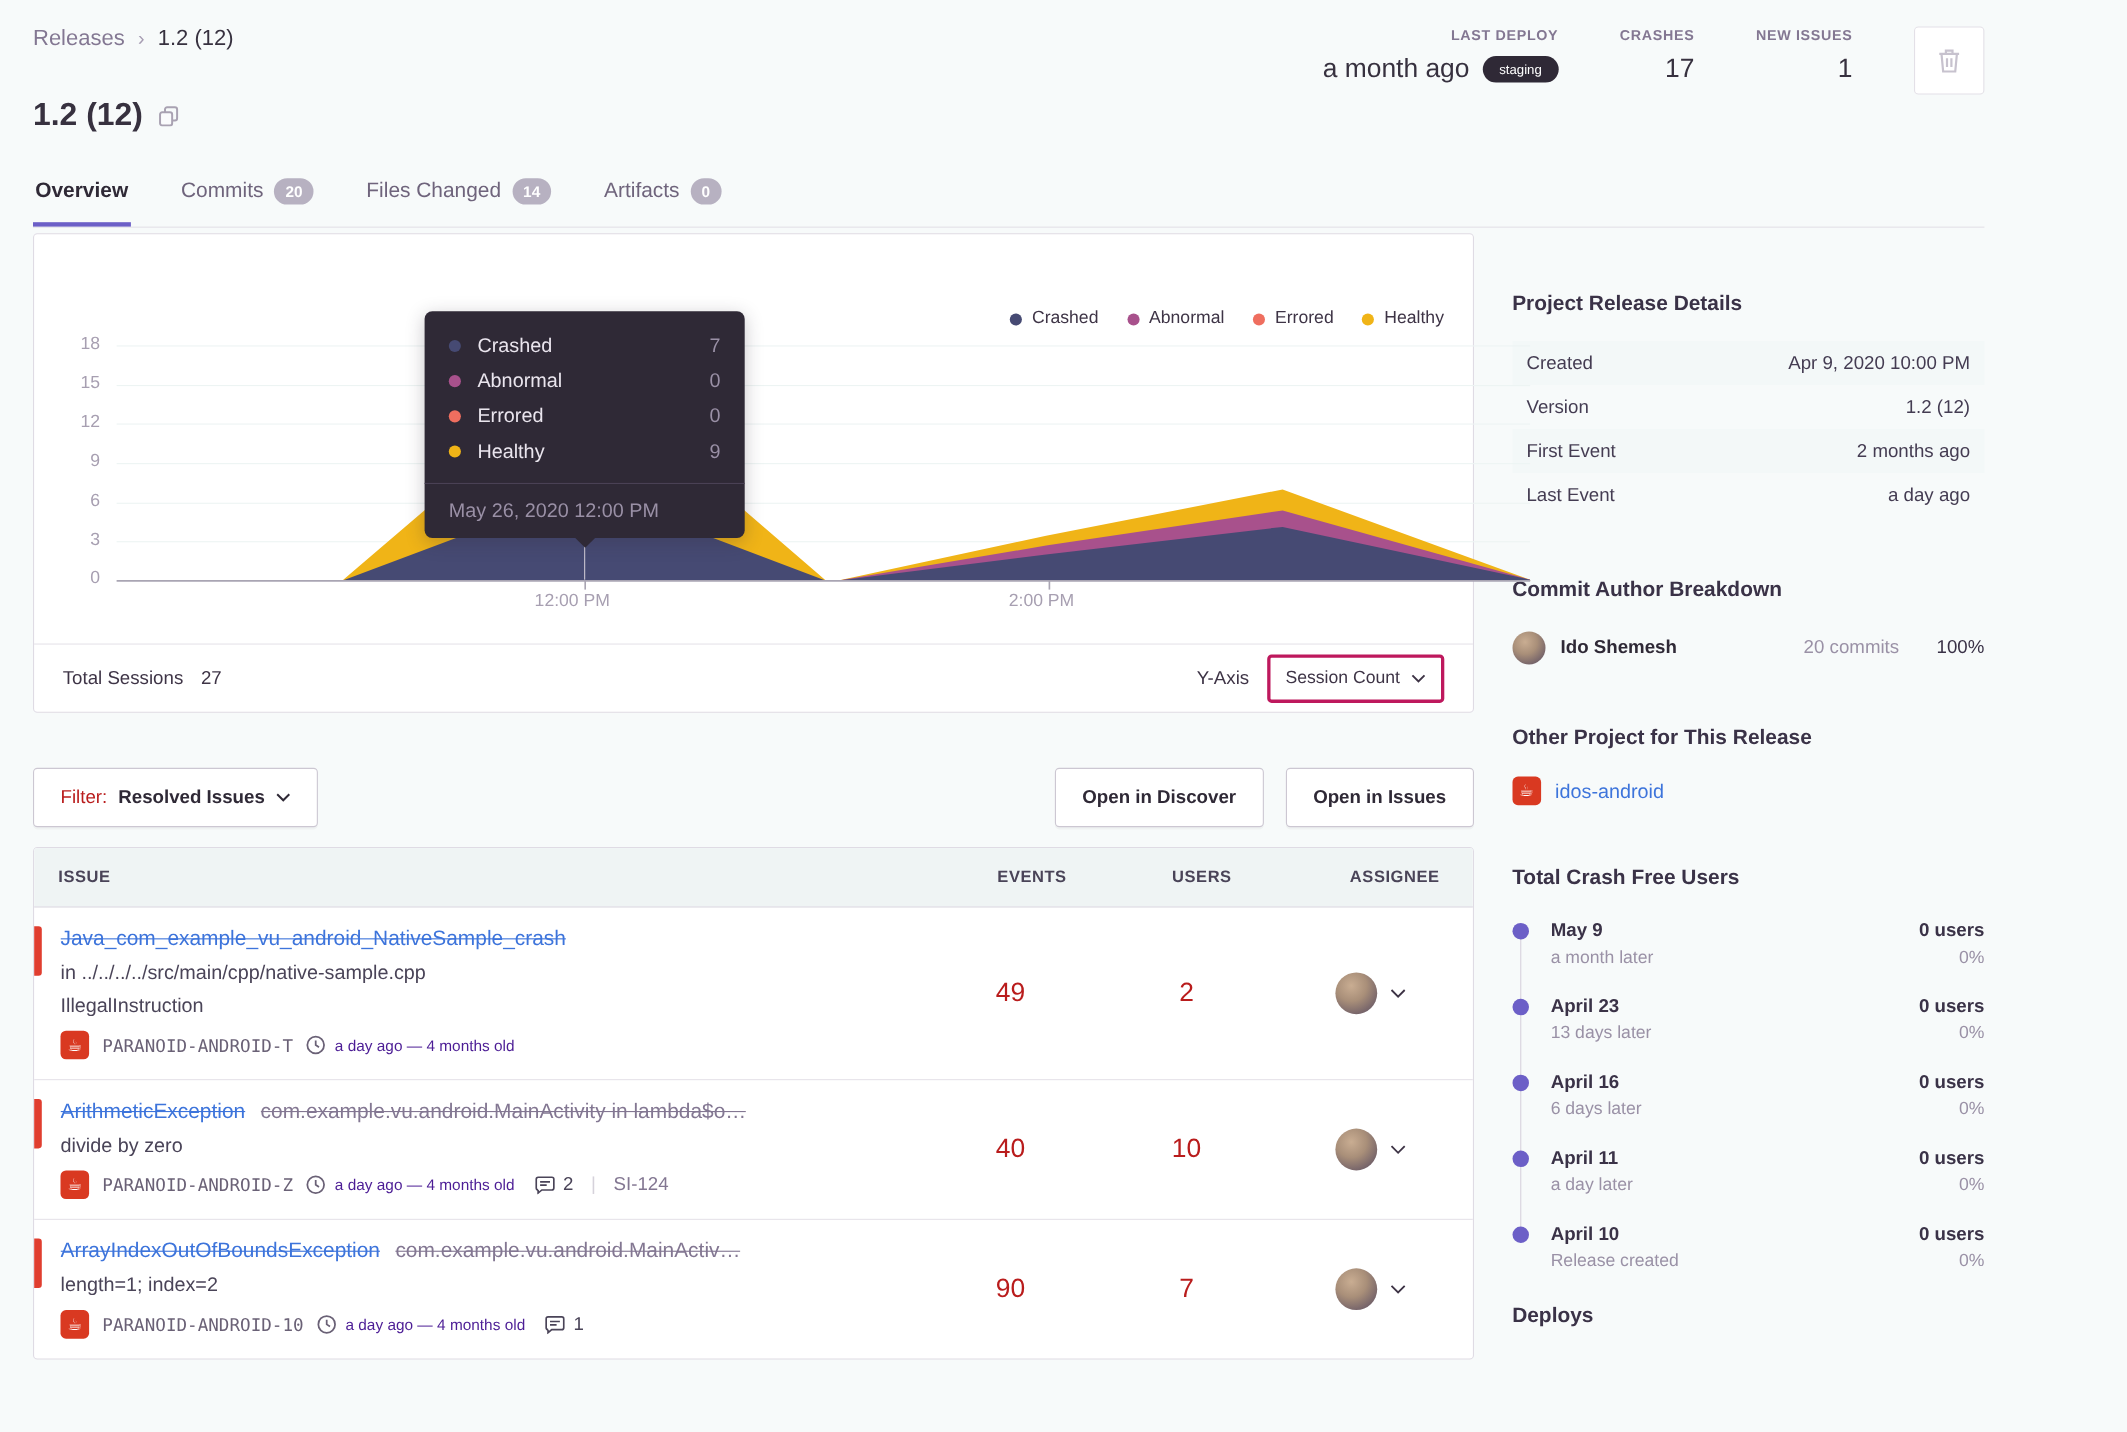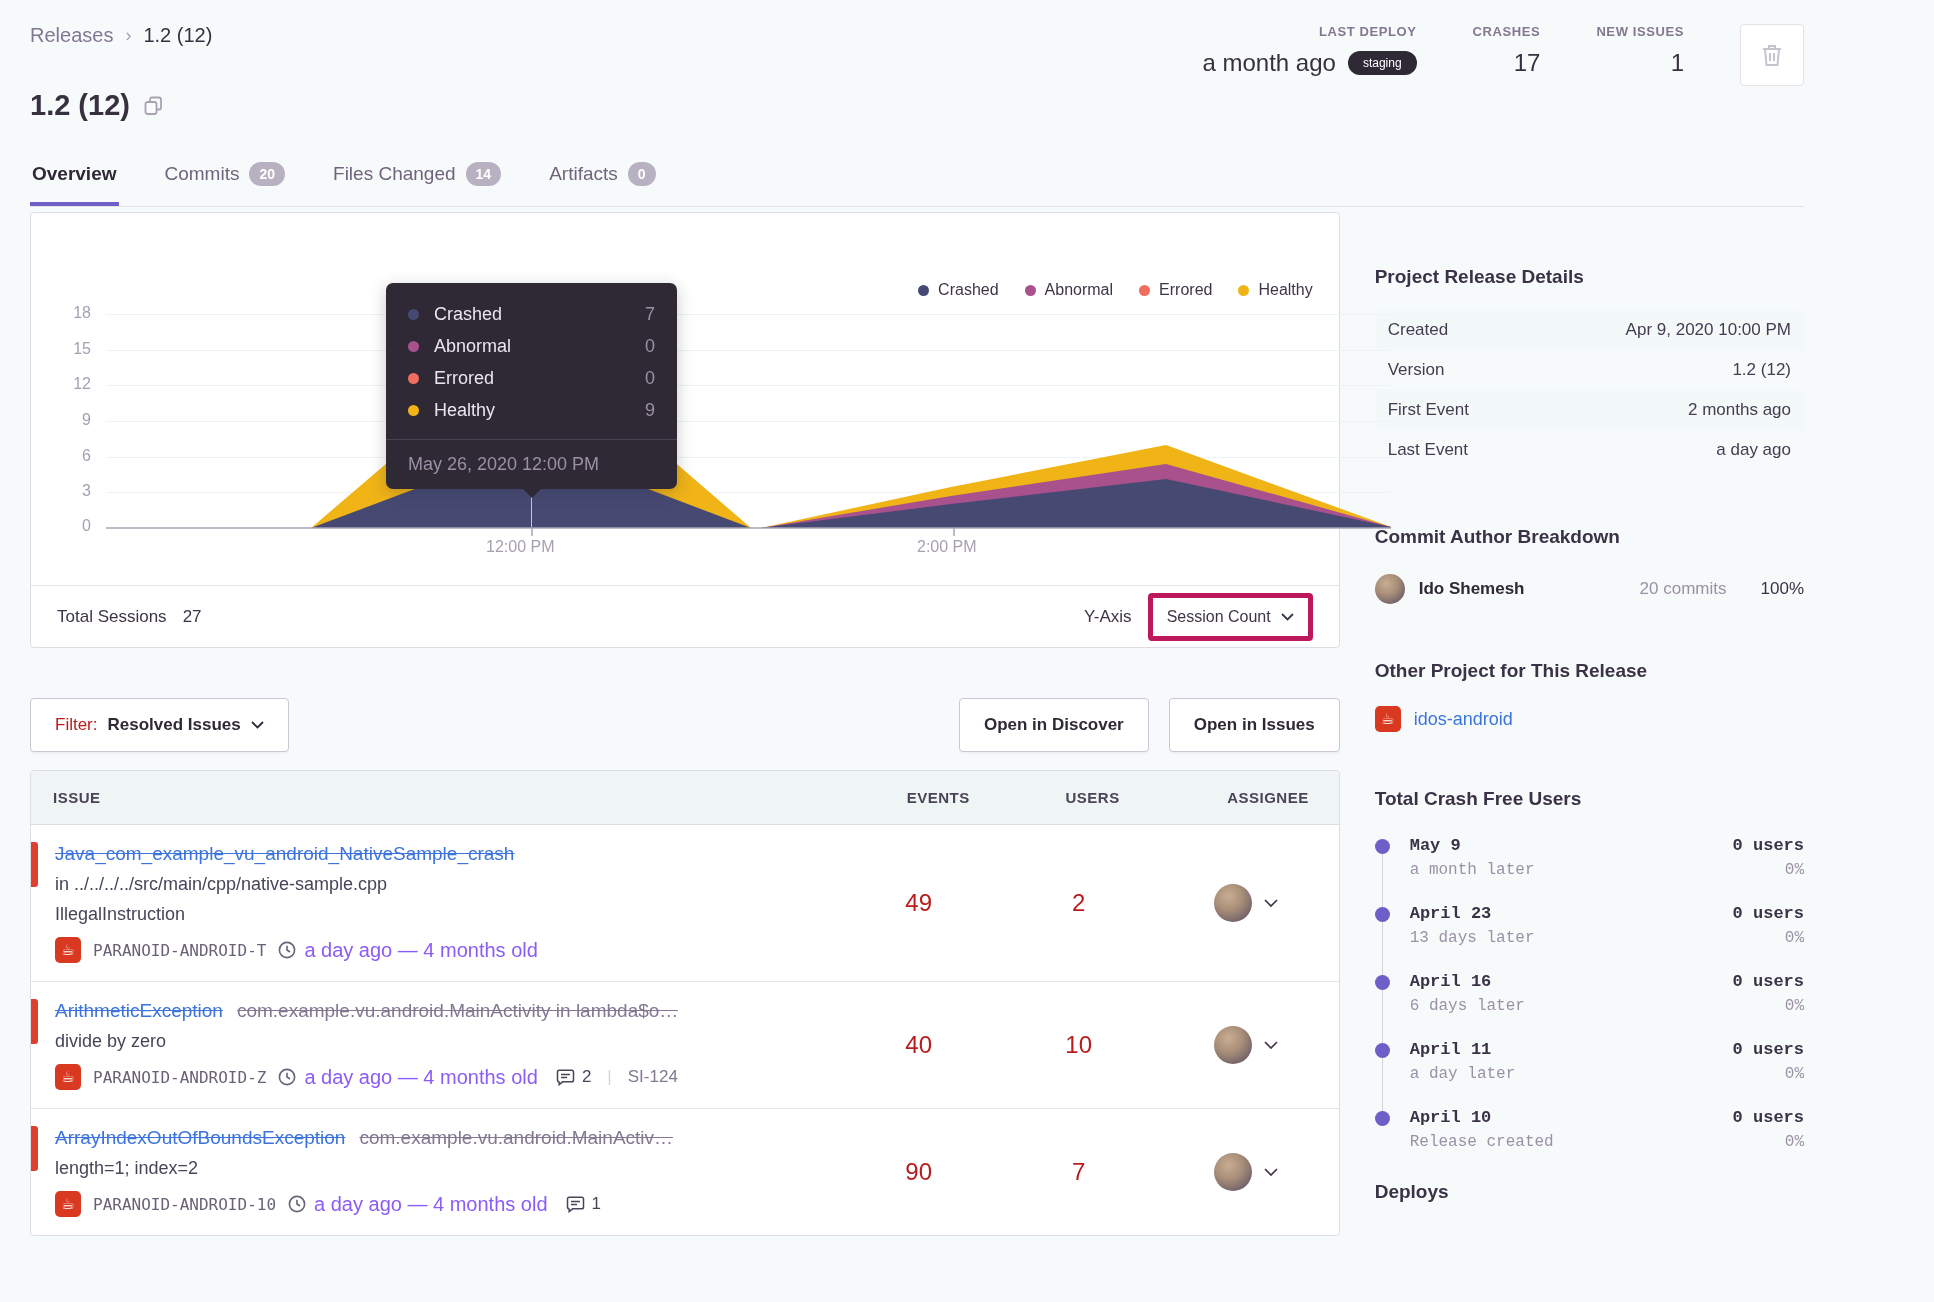--- a/index.html
+++ b/index.html
@@ -65,21 +65,21 @@
   .tt-value { color:#9A90A6; font-size:18px; }
   .tt-date { border-top:1px solid #4A4155; padding:14px 22px; color:#9A90A6; font-size:18px; }
   .tooltip::after { content:""; position:absolute; left:50%; bottom:-9px; margin-left:-9px;
     border-left:9px solid transparent; border-right:9px solid transparent; border-top:9px solid #2F2936; }
   .tt-connector { position:absolute; left:500px; top:283px; width:1px; height:31px; background:#C9C5D1; z-index:2; }
 
   .chart-footer { display:flex; align-items:center; justify-content:space-between; height:62px; padding:0 26px; }
   .cf-left { display:flex; align-items:center; gap:16px; font-size:17px; color:#3E3446; }
   .cf-left .bold, .cf-right .bold { font-weight:400; }
   .cf-right { display:flex; align-items:center; gap:16px; font-size:17px; color:#3E3446; }
-  .select-btn { display:flex; align-items:center; gap:10px; background:#fff; border:5px solid #be185d;
+  .select-btn { display:flex; align-items:center; gap:10px; background:#fff; border:3px solid #be185d;
     border-radius:4px; padding:10px 14px; font-size:16px; color:#3E3446; cursor:pointer; }
 
   
   .filter-row { display:flex; justify-content:space-between; margin-top:50px; }
   .btn { background:#fff; border:1px solid #CCC7D2; border-radius:4px; height:54px; padding:0 24px;
     display:flex; align-items:center; gap:10px; font-size:17px; cursor:pointer;
     box-shadow:0 2px 0 rgba(47,41,54,.04); }
   .btn .muted { color:#b91c1c; }
   .btn .strong { font-weight:700; color:#2F2936; }
   .btn-group { display:flex; gap:20px; }
@@ -100,21 +100,21 @@
   .row-accent { position:absolute; left:0; top:17px; width:7px; height:45px; background:#E03E2F; border-radius:0 3px 3px 0; }
   .issue-main { flex:1; padding:18px 10px 18px 24px; min-width:0; }
   .issue-title-line { display:flex; align-items:baseline; gap:14px; font-size:19px; white-space:nowrap; overflow:hidden; }
   .issue-link { color:#3D74DB; text-decoration:line-through; cursor:pointer; flex:none; }
   .issue-culprit { color:#837792; text-decoration:line-through; overflow:hidden; text-overflow:ellipsis; cursor:pointer; }
   .issue-sub { font-size:18px; color:#4A4458; margin-top:9px; }
   .issue-meta { display:flex; align-items:center; gap:12px; margin-top:12px; }
   .proj-badge { width:26px; height:26px; background:#D93921; border-radius:5px; color:#fff;
     display:flex; align-items:center; justify-content:center; font-size:15px; flex:none; }
   .proj-slug { font-family:"DejaVu Sans Mono","Liberation Mono",monospace; font-size:16px; color:#6A6176; }
-  .meta-time { font-size:20px; color:#8b5cf6; display:flex; align-items:center; gap:8px; }
+  .meta-time { font-size:14px; color:#4c1d95; display:flex; align-items:center; gap:8px; }
   .meta-comments { display:flex; align-items:center; gap:7px; font-size:17px; color:#4A4458; margin-left:6px; }
   .meta-div { color:#D6D2DB; font-size:17px; margin:0 4px; }
   .short-id { font-size:17px; color:#837792; }
   .num-cell { font-size:24px; color:#b91c1c; }
   .assignee-cell { display:flex; align-items:center; justify-content:center; gap:12px; }
   .avatar { width:38px; height:38px; border-radius:50%; flex:none;
     background:radial-gradient(circle at 38% 32%, #C9AD92 0%, #A98F79 40%, #77656A 75%, #57506B 100%); }
   .avatar.small { width:30px; height:30px; }
   .chev { cursor:pointer; display:flex; }
 
@@ -125,21 +125,21 @@
   .d-row { display:flex; justify-content:space-between; align-items:center; padding:10px 13px; font-size:17px; color:#443C52; }
   .d-row.striped { background:#F3F8F8; }
   .section { margin-top:56px; }
   .author-row { display:flex; align-items:center; margin-top:26px; }
   .author-name { font-weight:700; font-size:17px; color:#2F2936; margin-left:14px; flex:1; }
   .author-commits { color:#9A91A6; font-size:17px; margin-right:34px; }
   .author-pct { font-size:17px; color:#3A3247; }
   .other-proj { display:flex; align-items:center; gap:13px; margin-top:24px; }
   .proj-link { color:#3D74DB; font-size:18px; cursor:pointer; }
 
-  .timeline { margin-top:26px; position:relative;font-family:Liberation Mono, monospace; }
+  .timeline { margin-top:26px; position:relative; }
   .timeline::before { content:""; position:absolute; left:7px; top:10px; bottom:26px; width:1px; background:#D8D3DE; }
   .tl-item { display:flex; position:relative; margin-bottom:25px; }
   .tl-dot { width:15px; height:15px; border-radius:50%; background:#6C5FC7; flex:none; margin-top:3px; z-index:1; }
   .tl-body { margin-left:20px; flex:1; }
   .tl-title { font-size:17px; font-weight:700; color:#3A3247; }
   .tl-sub { font-size:16px; color:#9A91A6; margin-top:6px; }
   .tl-right { text-align:right; }
   .tl-users { font-size:17px; font-weight:700; color:#3A3247; }
   .tl-pct { font-size:16px; color:#9A91A6; margin-top:6px; }
   .deploys-h { margin-top:30px; }

